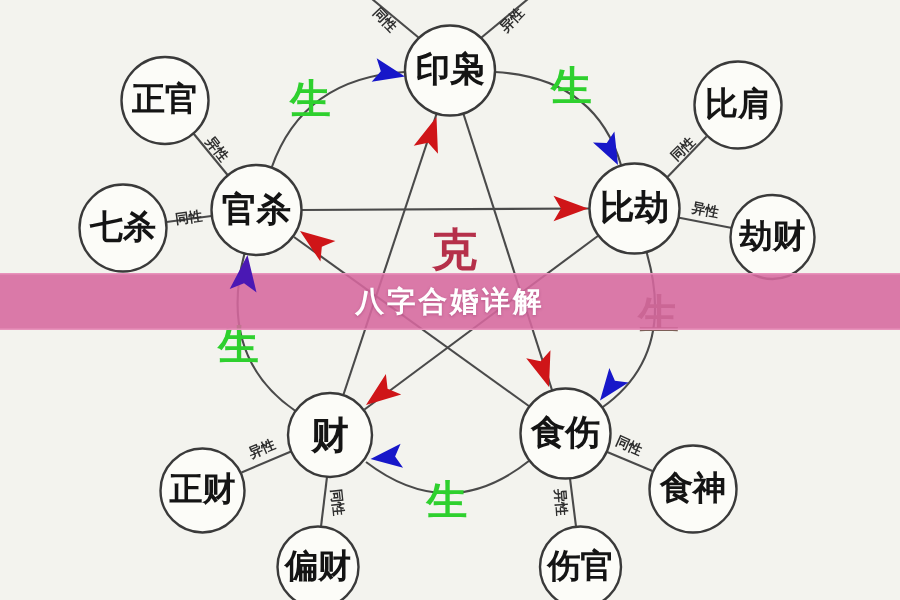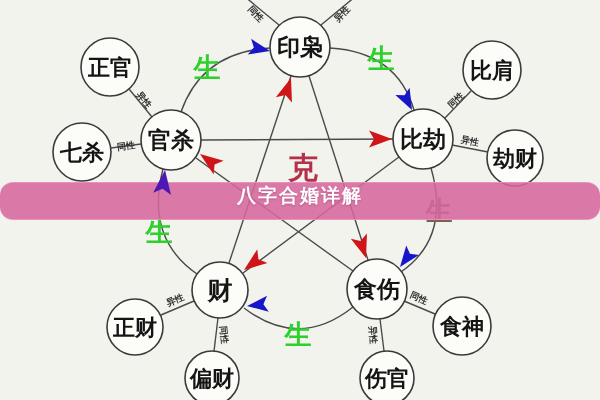--- a/index.html
+++ b/index.html
@@ -9,21 +9,21 @@
     font-family:"DejaVu Sans", sans-serif;
   }
   .stage svg{position:absolute;left:0;top:0;}
   .layer-top{pointer-events:none;z-index:3;}
   .layer-base{z-index:1;}
   .banner{
     position:absolute;left:0;right:0;top:182px;height:36px;z-index:2;
     background:rgba(214,104,158,0.88);
     border-top:1px solid rgba(233,150,190,0.9);
     border-bottom:1px solid rgba(233,150,190,0.9);
-    display:flex;align-items:flex-start;justify-content:center;border-radius:13px;
+    display:flex;align-items:center;justify-content:center;
   }
   .banner-title{
     color:#ffffff;font-size:19px;font-weight:bold;letter-spacing:2px;
     text-shadow:0 1px 2px rgba(120,30,80,0.35);
   }
   .edge{stroke:#4a4a4a;stroke-width:1.4;fill:none;}
   .node-circle{fill:#fcfcf8;stroke:#3a3a3a;stroke-width:1.6;}
   .node-label{font-weight:bold;fill:#141414;text-anchor:middle;dominant-baseline:central;}
   .node-label.main{font-size:23px;}
   .node-label.big{font-size:25px;}

